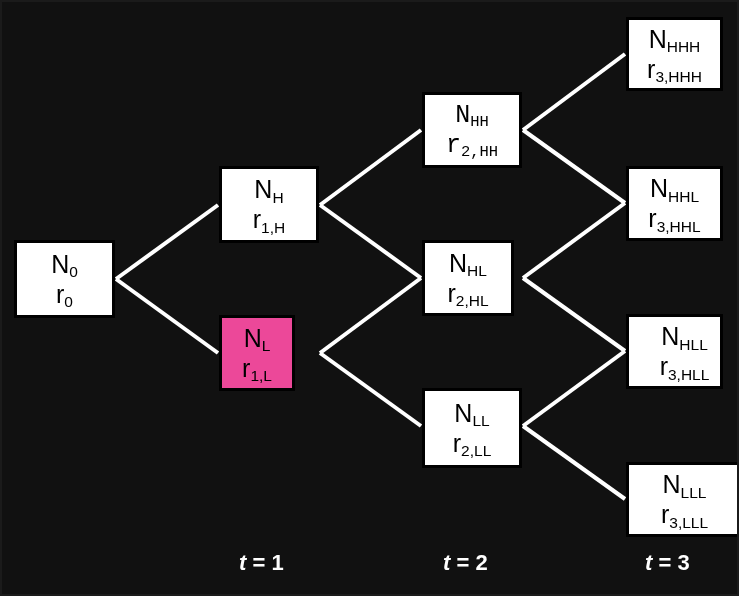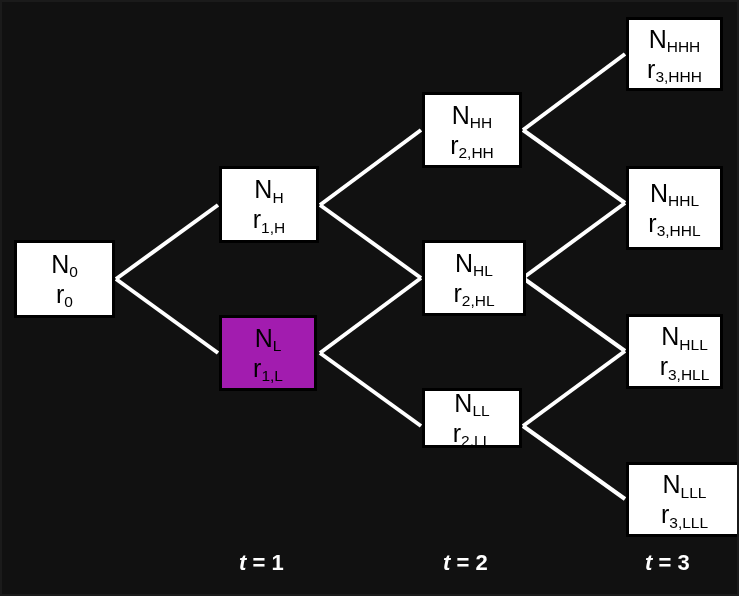--- a/index.html
+++ b/index.html
@@ -94,41 +94,41 @@
 
   <div id="nodes-layer">
       <div class="node" style="left: 14px; top: 240px; width: 101px; height: 78px; background: rgb(255, 255, 255); border-color: rgb(0, 0, 0);">
         <div class="line1">N<sub>0</sub></div>
         <div class="line2">r<sub>0</sub></div>
       </div>
       <div class="node" style="left: 219px; top: 166px; width: 100px; height: 77px; background: rgb(255, 255, 255); border-color: rgb(0, 0, 0);">
         <div class="line1">N<sub>H</sub></div>
         <div class="line2">r<sub>1,H</sub></div>
       </div>
-      <div class="node" style="left: 219px; top: 315px; width: 98px; height: 76px; background: #a21caf; border-color: rgb(0, 0, 0);">
+      <div class="node" style="left: 219px; top: 315px; width: 76px; height: 76px; background: #ec4899; border-color: rgb(0, 0, 0);">
         <div class="line1">N<sub>L</sub></div>
         <div class="line2">r<sub>1,L</sub></div>
       </div>
-      <div class="node" style="left: 422px; top: 92px; width: 100px; height: 76px; background: rgb(255, 255, 255); border-color: rgb(0, 0, 0);">
+      <div class="node" style="left: 422px; top: 92px; width: 100px; height: 76px; background: rgb(255, 255, 255); border-color: rgb(0, 0, 0); font-family: Liberation Mono, monospace;">
         <div class="line1">N<sub>HH</sub></div>
         <div class="line2">r<sub>2,HH</sub></div>
       </div>
-      <div class="node" style="left: 422px; top: 240px; width: 104px; height: 76px; background: rgb(255, 255, 255); border-color: rgb(0, 0, 0);">
+      <div class="node" style="left: 422px; top: 240px; width: 92px; height: 76px; background: rgb(255, 255, 255); border-color: rgb(0, 0, 0);">
         <div class="line1">N<sub>HL</sub></div>
         <div class="line2">r<sub>2,HL</sub></div>
       </div>
-      <div class="node" style="left: 422px; top: 388px; width: 100px; height: 60px; background: rgb(255, 255, 255); border-color: rgb(0, 0, 0);">
+      <div class="node" style="left: 422px; top: 388px; width: 100px; height: 80px; background: rgb(255, 255, 255); border-color: rgb(0, 0, 0);">
         <div class="line1">N<sub>LL</sub></div>
         <div class="line2">r<sub>2,LL</sub></div>
       </div>
       <div class="node" style="left: 626px; top: 17px; width: 97px; height: 74px; background: rgb(255, 255, 255); border-color: rgb(0, 0, 0);">
         <div class="line1">N<sub>HHH</sub></div>
         <div class="line2">r<sub>3,HHH</sub></div>
       </div>
-      <div class="node" style="left: 626px; top: 166px; width: 97px; height: 84px; background: rgb(255, 255, 255); border-color: rgb(0, 0, 0); text-align: right;">
+      <div class="node" style="left: 626px; top: 166px; width: 97px; height: 75px; background: rgb(255, 255, 255); border-color: rgb(0, 0, 0); text-align: right;">
         <div class="line1">N<sub>HHL</sub></div>
         <div class="line2">r<sub>3,HHL</sub></div>
       </div>
       <div class="node" style="left: 626px; top: 314px; width: 97px; height: 75px; background: rgb(255, 255, 255); border-color: rgb(0, 0, 0); padding-left: 20px;">
         <div class="line1">N<sub>HLL</sub></div>
         <div class="line2">r<sub>3,HLL</sub></div>
       </div>
       <div class="node" style="left: 626px; top: 462px; width: 117px; height: 75px; background: rgb(255, 255, 255); border-color: rgb(0, 0, 0);">
         <div class="line1">N<sub>LLL</sub></div>
         <div class="line2">r<sub>3,LLL</sub></div>

